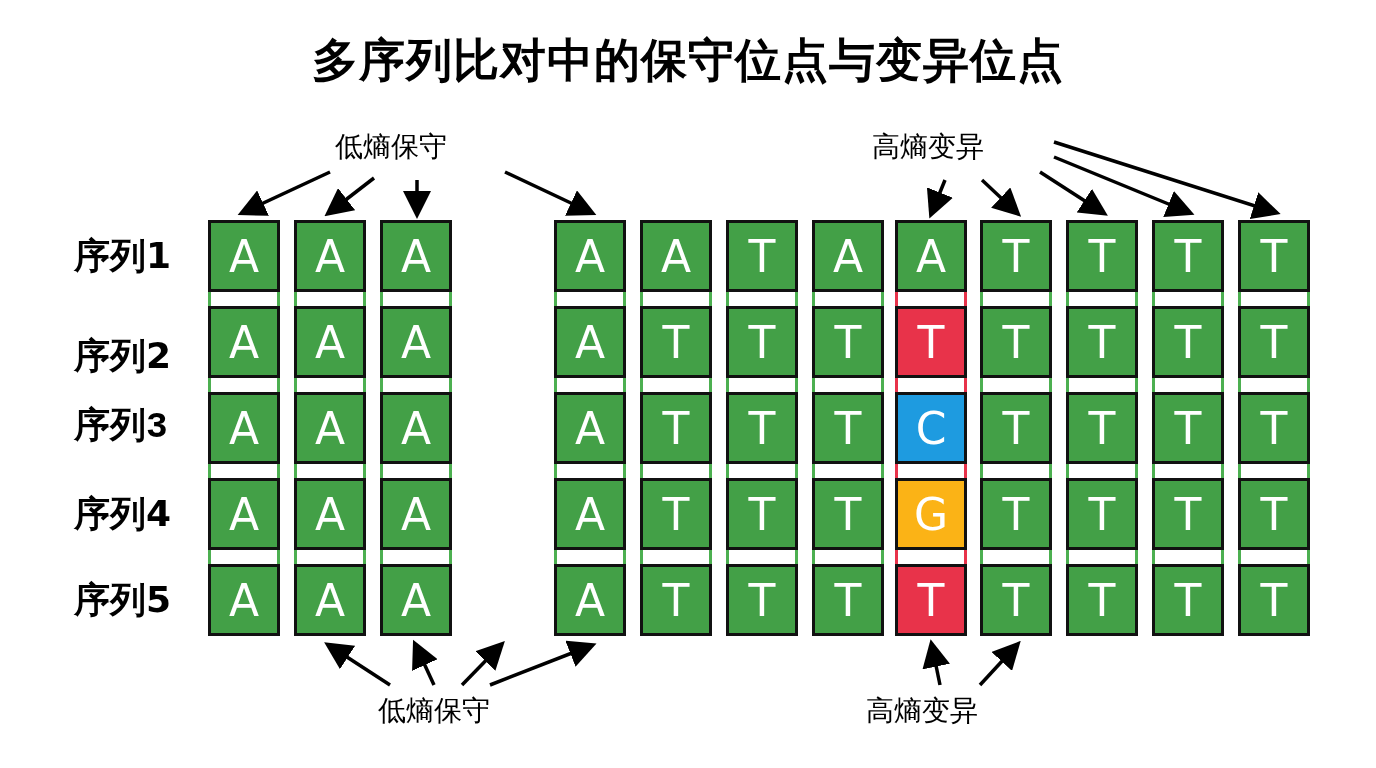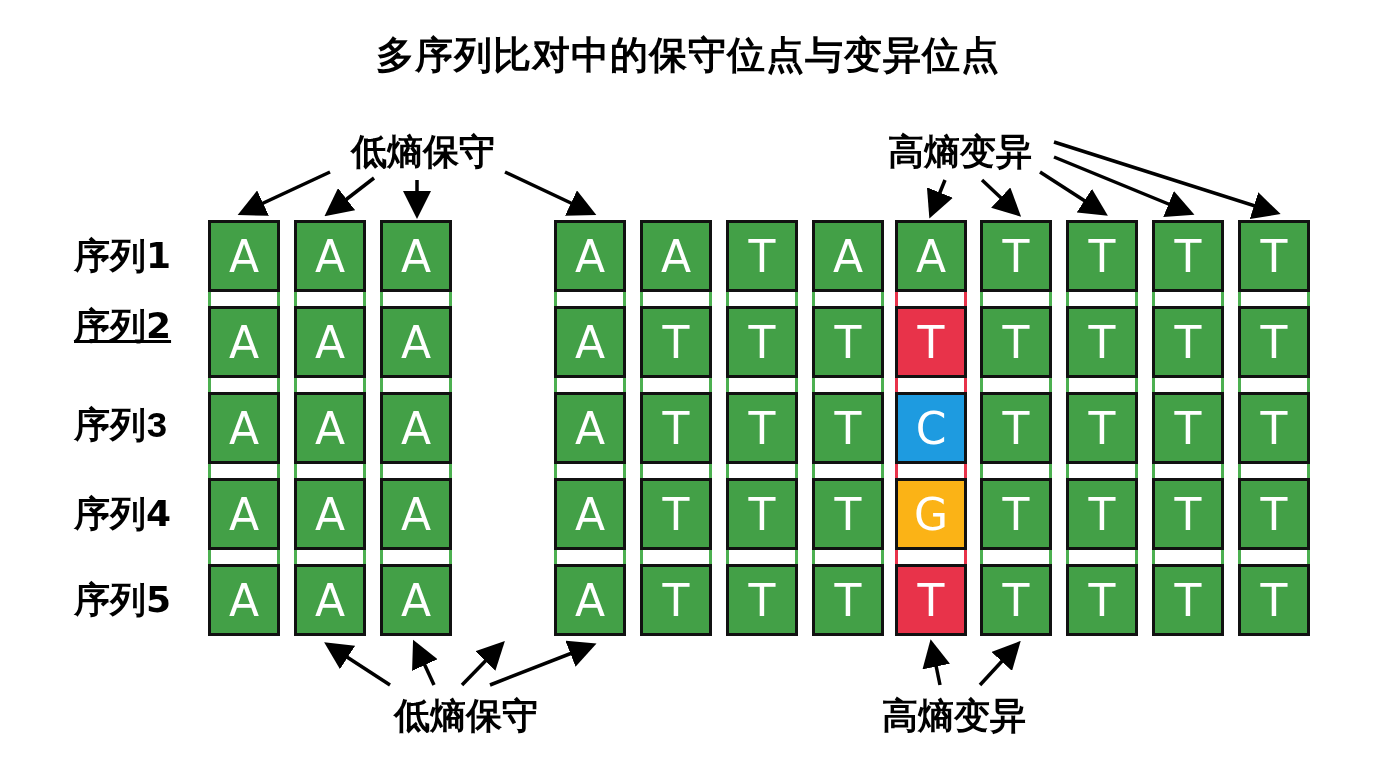--- a/index.html
+++ b/index.html
@@ -1,20 +1,20 @@
 <!DOCTYPE html>
 <html><head>
 <meta charset="utf-8">
 <style>
   html, body { margin:0; padding:0; background:#ffffff; }
   body { width:1376px; height:768px; position:relative; overflow:hidden;
          font-family:"DejaVu Sans", "Liberation Sans", sans-serif; color:#000; }
   .title { position:absolute; left:0; top:30px; width:1376px; text-align:center;
-           font-size:38px; font-weight:bold; letter-spacing:1px; }
-  .anno { position:absolute; font-size:36px; font-weight:bold; white-space:nowrap;margin-left:16px; }
+           font-size:46px; font-weight:bold; letter-spacing:1px; }
+  .anno { position:absolute; font-size:28px; font-weight:normal; white-space:nowrap; }
   .rowlabel { position:absolute; left:74px; font-size:36px; font-weight:bold; height:72px;
               line-height:72px; }
   .col { position:absolute; top:220px; width:72px; height:416px; }
   .colbg { position:absolute; left:0; top:0; width:72px; height:416px; box-sizing:border-box;
            border-left:3px solid #4caf50; border-right:3px solid #4caf50; background:#fff; }
   .colbg.var { border-color:#e8324a; }
   .cell { position:absolute; left:0; width:72px; height:72px; box-sizing:border-box;
           border:3px solid #111; display:flex; align-items:center; justify-content:center;
           color:#fff; font-size:44px; font-family:"DejaVu Sans", sans-serif; }
   svg.arrows { position:absolute; left:0; top:0; }
@@ -24,21 +24,21 @@
 
 <div class="title">多序列比对中的保守位点与变异位点</div>
 
 <div class="anno" style="left:335px; top:128px;">低熵保守</div>
 <div class="anno" style="left:872px; top:128px;">高熵变异</div>
 <div class="anno" style="left:378px; top:692px;">低熵保守</div>
 <div class="anno" style="left:866px; top:692px;">高熵变异</div>
 
 <div>
   <div class="rowlabel" style="top:220px;">序列1</div>
-  <div class="rowlabel" style="top:290px;text-decoration:underline;">序列2</div>
+  <div class="rowlabel" style="top:320px;">序列2</div>
   <div class="rowlabel" style="top:392px;font-family:Liberation Mono, monospace;">序列3</div>
   <div class="rowlabel" style="top:478px;">序列4</div>
   <div class="rowlabel" style="top:564px;">序列5</div>
 </div>
 
 <div id="alignment">
     <div class="col" style="left: 208px;">
       <div class="colbg"></div>
       <div class="cell" style="top: 0px; background: rgb(67, 160, 71);">A</div>
       <div class="cell" style="top: 86px; background: rgb(67, 160, 71);">A</div>

